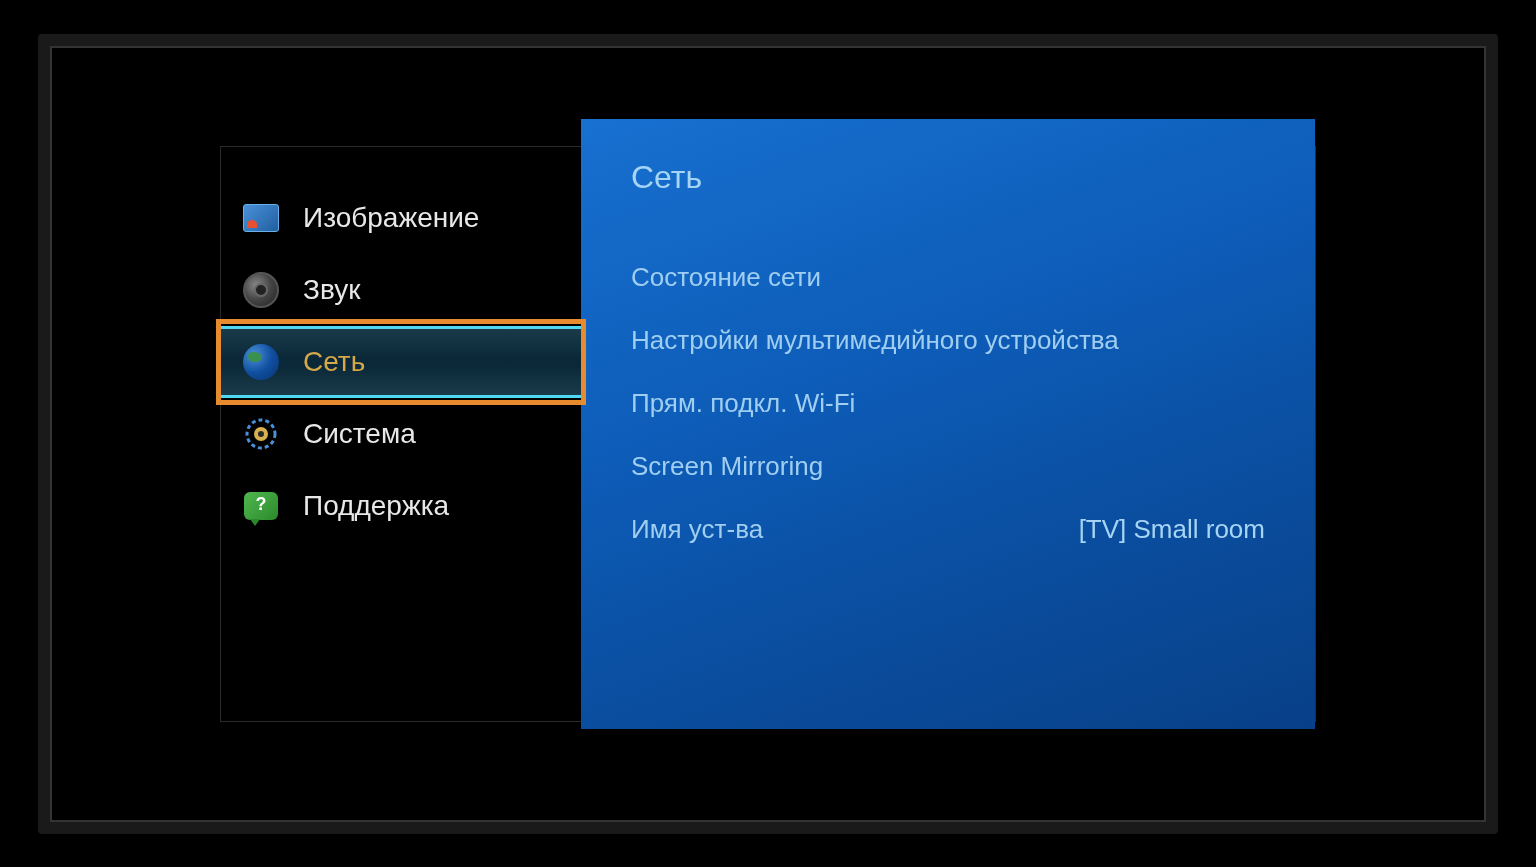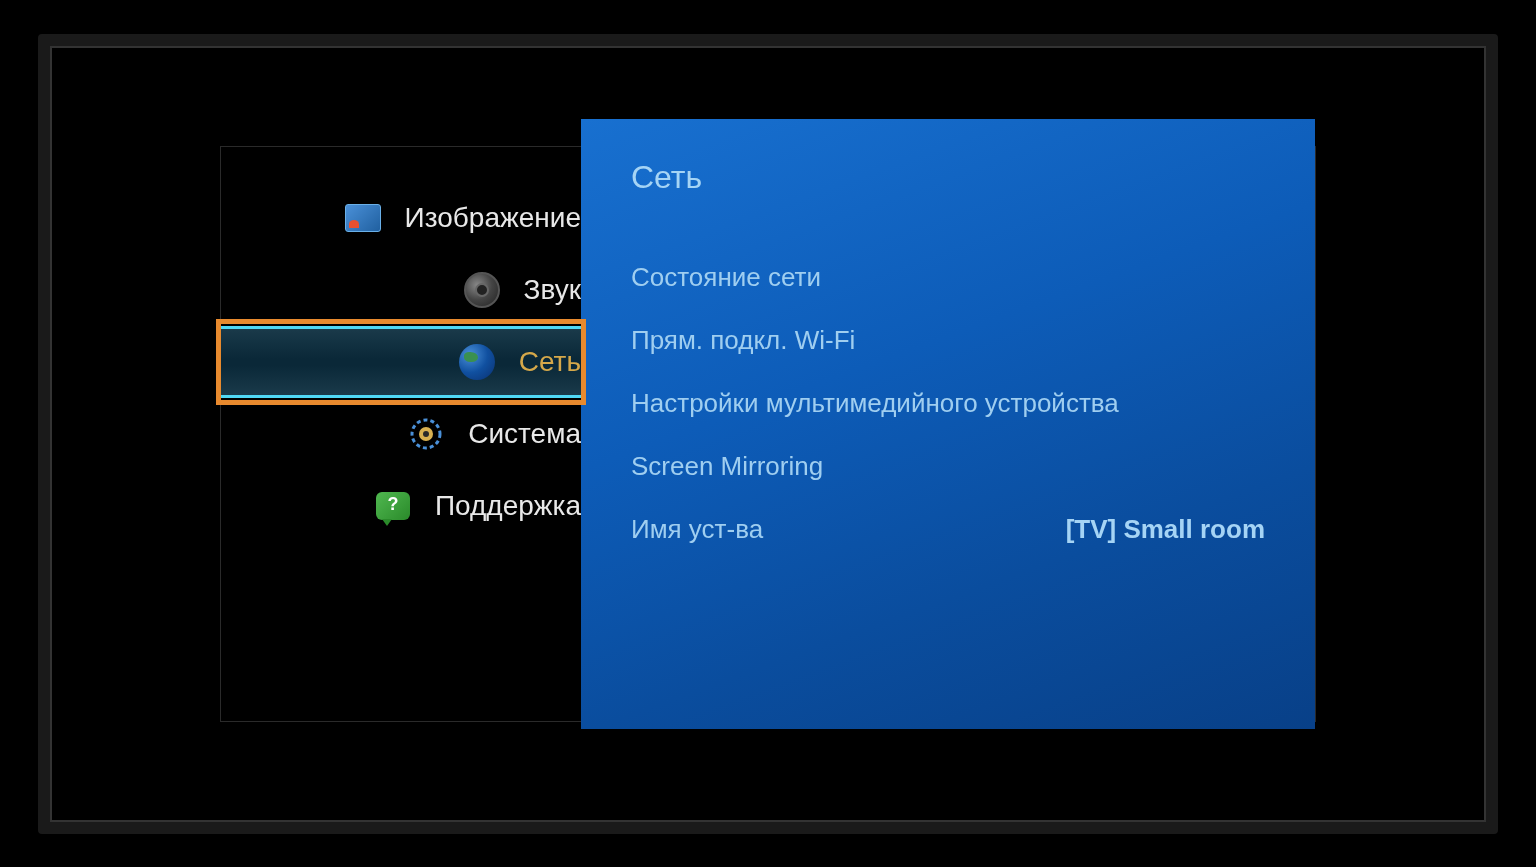--- a/index.html
+++ b/index.html
@@ -50,21 +50,20 @@
       padding: 35px 0 0 0;
     }
     
     .sidebar-item {
       display: flex;
       align-items: center;
       height: 72px;
       padding-left: 20px;
       cursor: pointer;
       position: relative;
-      justify-content: flex-end;
     }
     
     .sidebar-item .icon {
       width: 40px;
       height: 40px;
       margin-right: 22px;
       flex-shrink: 0;
       display: flex;
       align-items: center;
       justify-content: center;
@@ -119,21 +118,20 @@
       align-items: flex-end;
       padding: 16px 0;
       font-size: 26px;
       font-weight: 300;
       color: #9fcef0;
       cursor: pointer;
     }
     
     .panel-item .value {
       color: #a5d4f5;
-      font-weight: bold;
     }
     
     
     .icon-picture {
       width: 36px;
       height: 28px;
       background: linear-gradient(135deg, #4a90d8 0%, #2060a0 100%);
       border-radius: 3px;
       border: 1px solid #6ab0e8;
       position: relative;
@@ -303,25 +301,25 @@
 
       <div class="content-panel">
         <div class="panel-title">Сеть</div>
 
         <div class="panel-item">
           <span>Состояние сети</span>
         </div>
 
 
         <div class="panel-item">
+          <span>Настройки мультимедийного устройства</span>
+        </div>
+
+        <div class="panel-item">
           <span>Прям. подкл. Wi-Fi</span>
-        </div>
-
-        <div class="panel-item">
-          <span>Настройки мультимедийного устройства</span>
         </div>
 
         <div class="panel-item">
           <span>Screen Mirroring</span>
         </div>
 
         <div class="panel-item">
           <span>Имя уст-ва</span>
           <span class="value">[TV] Small room</span>
         </div>

